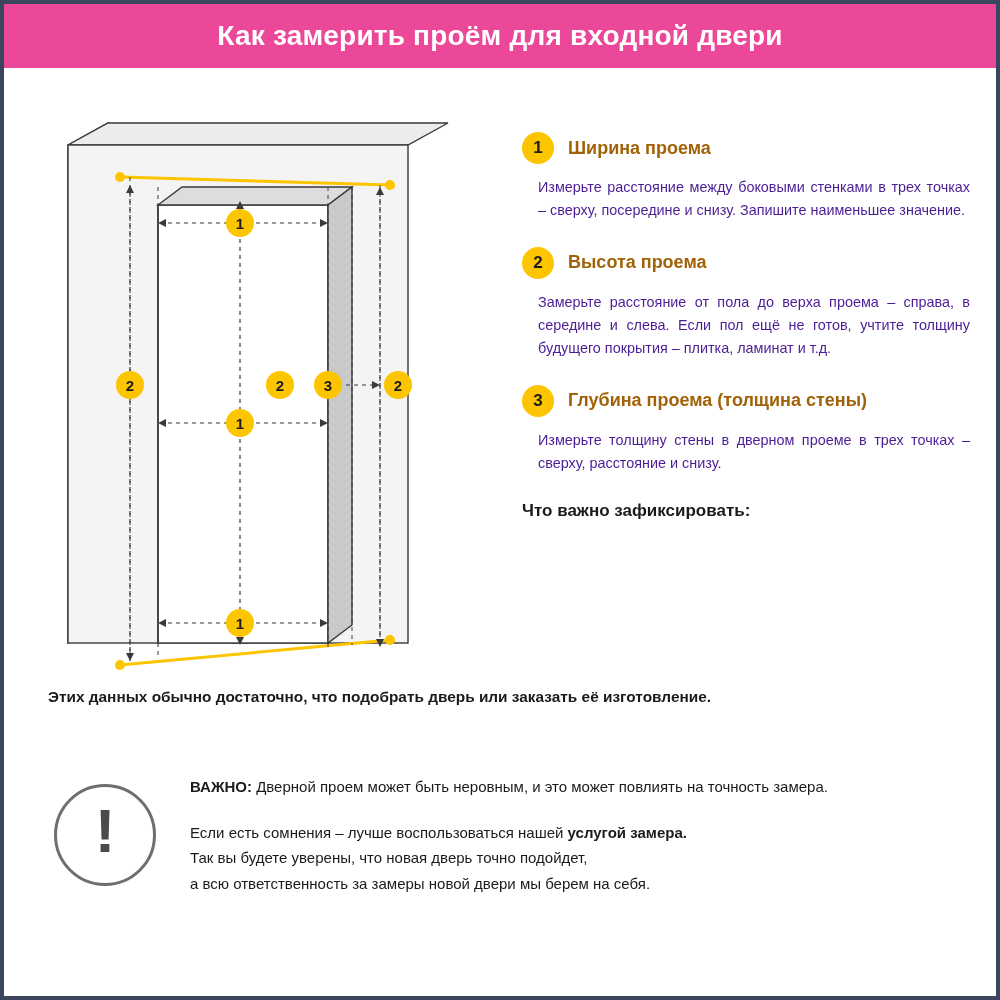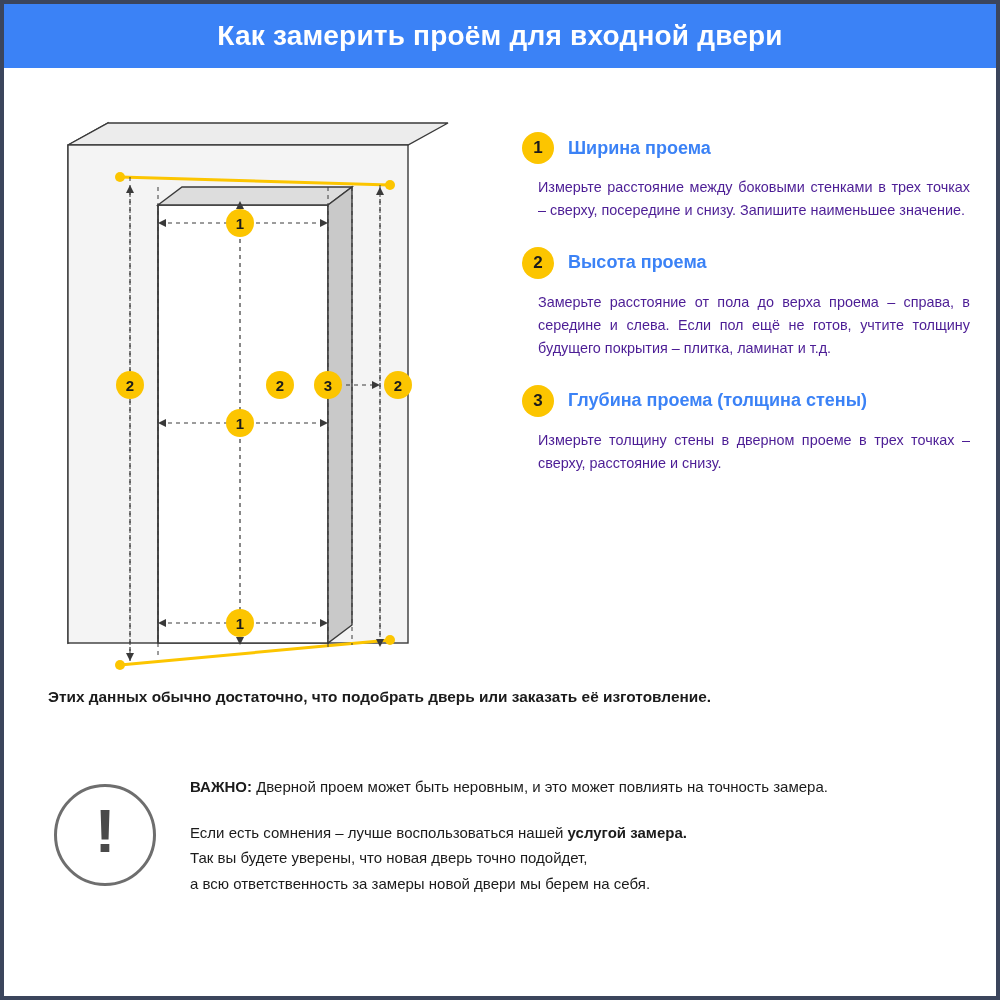--- a/index.html
+++ b/index.html
@@ -21,21 +21,21 @@
     width: 1000px; height: 1000px;
     border: 4px solid #3b455c;
     box-sizing: border-box;
   }
   
   .header {
     position: absolute;
     left: 4px; top: 4px;
     width: 992px;
     height: 64px;
-    background: #3b82f6;
+    background: #ec4899;
     display: flex;
     align-items: center;
     justify-content: center;
   }
   .header-title {
     color: #ffffff;
     font-size: 28px;
     font-weight: bold;
     letter-spacing: 0.2px;
   }
@@ -71,21 +71,21 @@
     font-weight: bold;
     font-size: 17px;
     display: flex;
     align-items: center;
     justify-content: center;
     flex: 0 0 auto;
   }
   .step-title {
     font-size: 18px;
     font-weight: bold;
-    color: #3b82f6;
+    color: #a16207;
   }
   .step-body {
     font-size: 14.4px;
     line-height: 1.62;
     color: #4c1d95;
     text-align: justify;
     margin-left: 16px;
   }
   .fixlist-title {
     font-size: 17px;
@@ -265,20 +265,21 @@
   </div>
 
   <div class="step">
     <div class="step-head">
       <div class="badge">3</div>
       <div class="step-title">Глубина проема (толщина стены)</div>
     </div>
     <div class="step-body">Измерьте толщину стены в дверном проеме в трех точках – сверху, расстояние и снизу.</div>
   </div>
 
+  <div class="fixlist-title">Что важно зафиксировать:</div>
 </div>
 
 <div class="summary">Этих данных обычно достаточно, что подобрать дверь или заказать её изготовление.</div>
 
 <div class="important">
   <div class="excl-circle">
     <span class="excl-mark">!</span>
   </div>
   <div class="important-text">
     <p>

